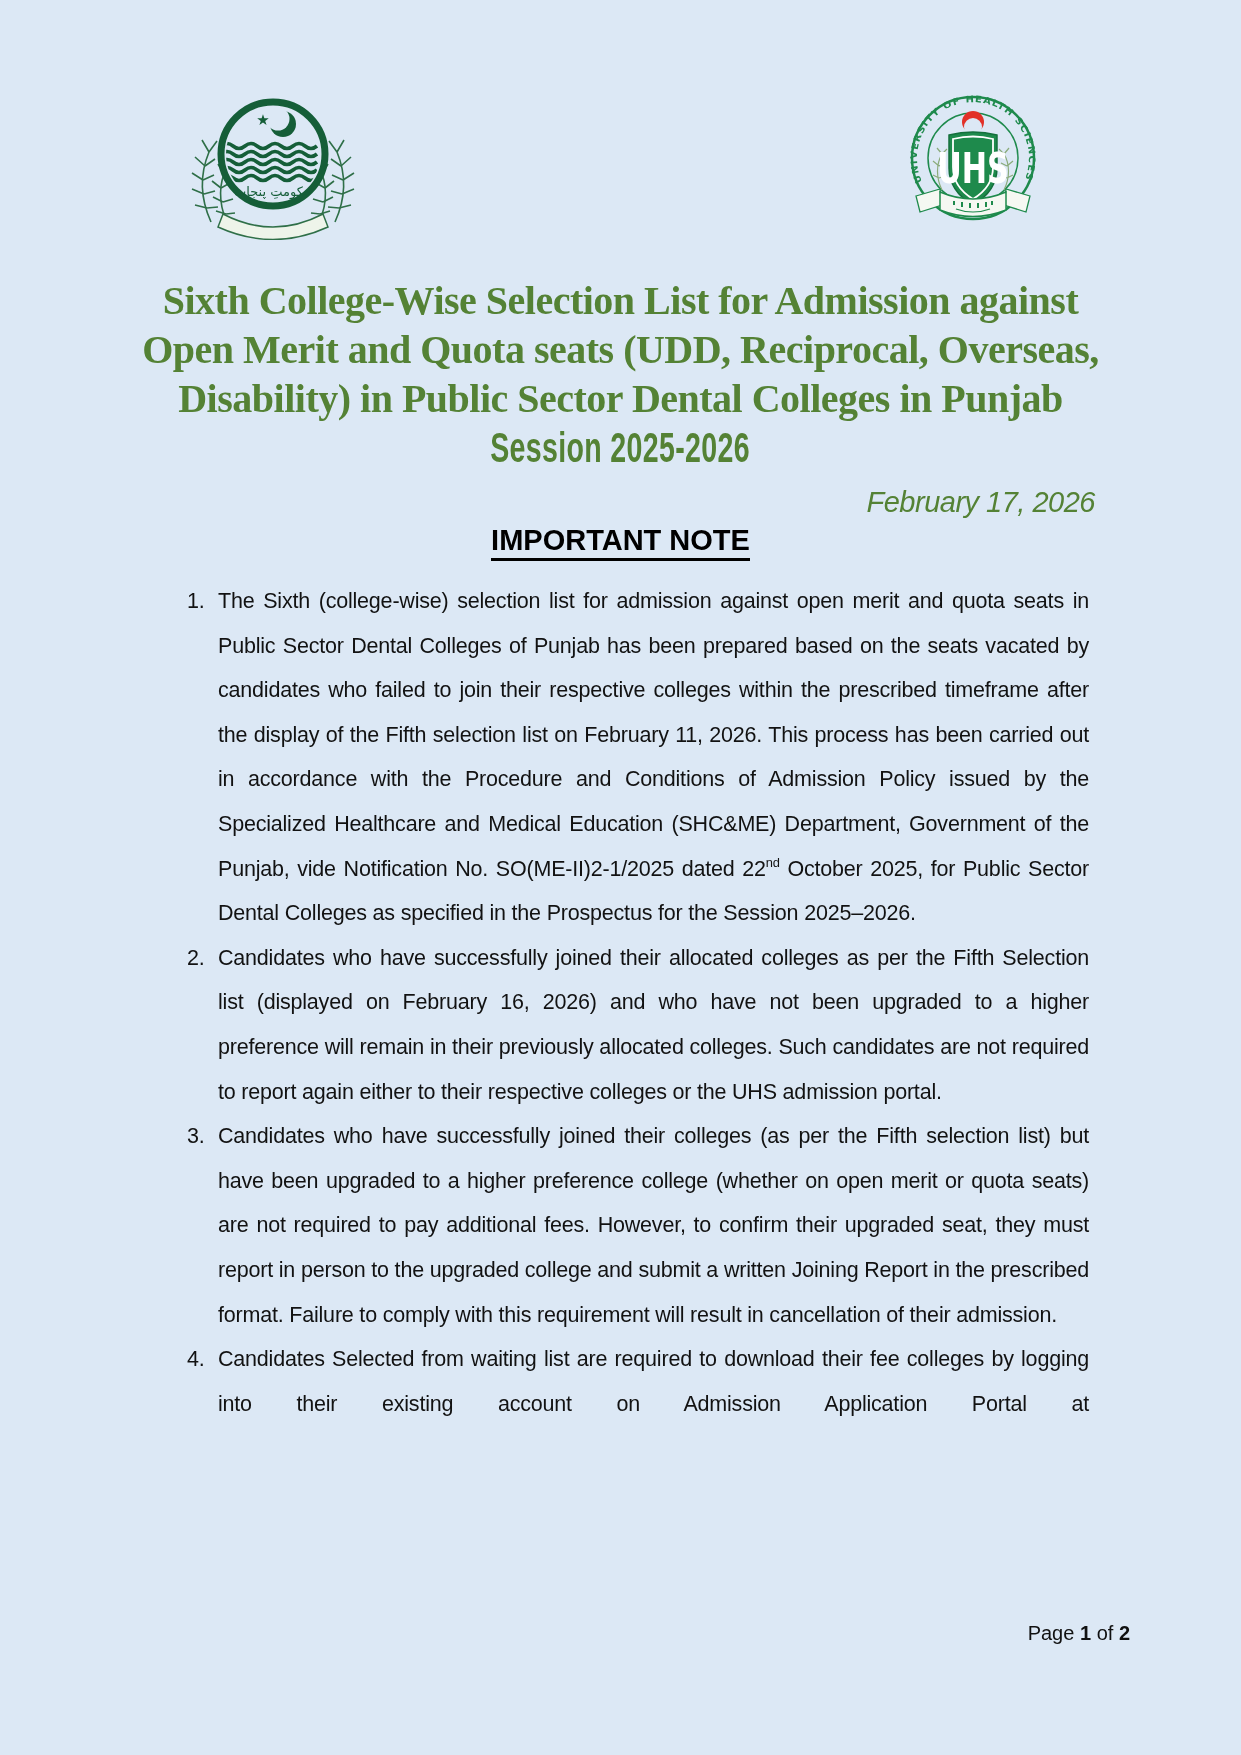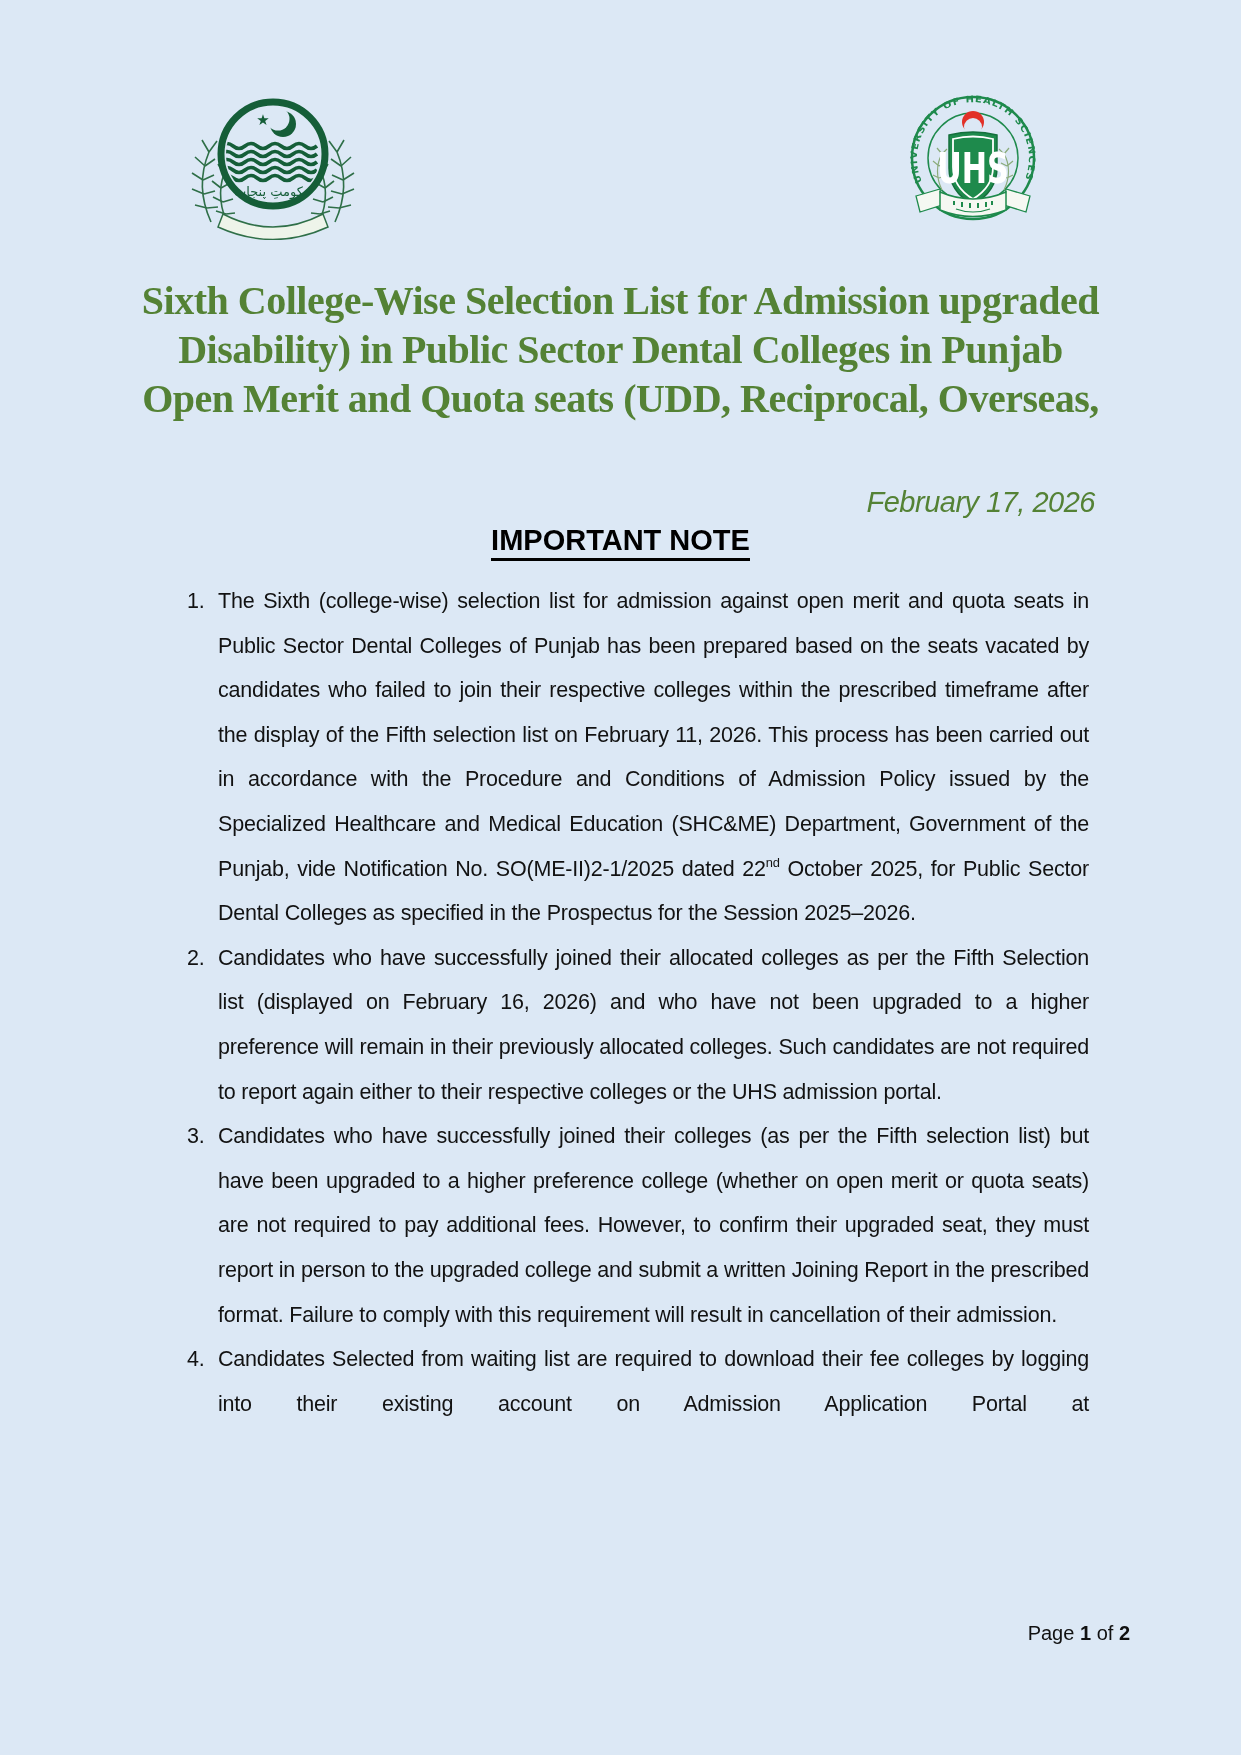--- a/index.html
+++ b/index.html
@@ -149,23 +149,24 @@
         <path d="M44,106 Q77,120 110,106 L110,124 Q77,137 44,124 Z" fill="#f5f8f2" stroke="#1e8a4c" stroke-width="1.5"></path>
         <g stroke="#1e8a4c" stroke-width="2">
           <path d="M58,119 l0,-4 M66,121 l0,-5 M74,122 l0,-5 M82,122 l0,-5 M90,121 l0,-5 M96,119 l0,-4"></path>
           <path d="M60,123 q8,3 17,3 q9,0 17,-3" fill="none" stroke-width="1.2"></path>
         </g>
       </g>
     </svg>
   </div>
 
   <div class="title-block">
-    <div>Sixth College-Wise Selection List for Admission upgraded</div>
+    <div>Sixth College-Wise Selection List for Admission against</div>
+    <div>Open Merit and Quota seats (UDD, Reciprocal, Overseas,</div>
     <div>Disability) in Public Sector Dental Colleges in Punjab</div>
-    <div>Open Merit and Quota seats (UDD, Reciprocal, Overseas,</div>
+    <div><span class="session-line">Session 2025-2026</span></div>
   </div>
 
   <div class="date-line">February 17, 2026</div>
 
   <div class="note-heading-wrap">
     <span class="note-heading">IMPORTANT NOTE</span>
   </div>
 
   <div class="note-list" id="note-list">
       <div class="note-item"><span class="num">1.</span><span>The Sixth (college-wise) selection list for admission against open merit and quota seats in Public Sector Dental Colleges of Punjab has been prepared based on the seats vacated by candidates who failed to join their respective colleges within the prescribed timeframe after the display of the Fifth selection list on February 11, 2026. This process has been carried out in accordance with the Procedure and Conditions of Admission Policy issued by the Specialized Healthcare and Medical Education (SHC&amp;ME) Department, Government of the Punjab, vide Notification No. SO(ME-II)2-1/2025 dated 22<sup>nd</sup> October 2025, for Public Sector Dental Colleges as specified in the Prospectus for the Session 2025–2026.</span></div>

